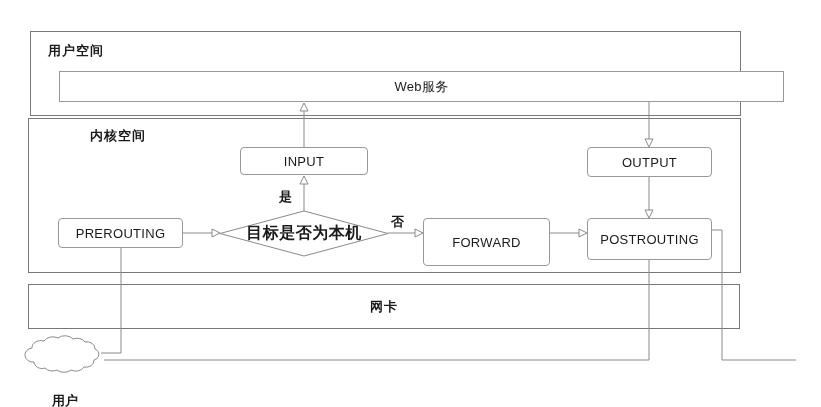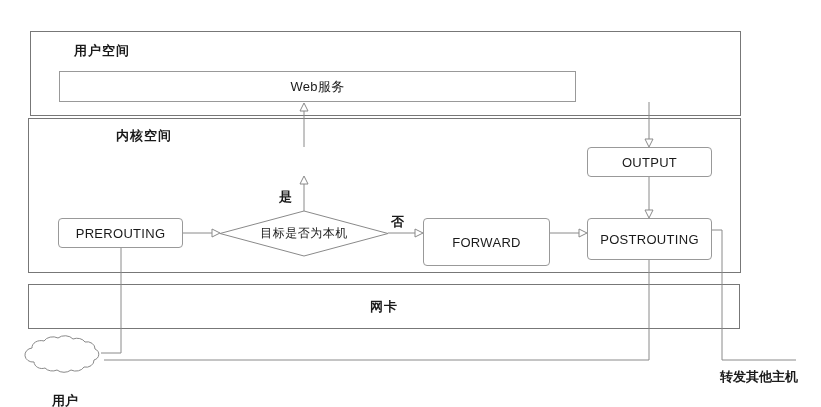--- a/index.html
+++ b/index.html
@@ -10,28 +10,28 @@
   .container-box{
     position:absolute;border:1px solid #777777;background:transparent;box-sizing:border-box;
   }
   .node{
     position:absolute;border:1px solid #999999;background:#ffffff;box-sizing:border-box;
     border-radius:4px;display:flex;align-items:center;justify-content:center;
     font-size:13px;letter-spacing:.3px;
   }
   .node.square{border-radius:0;}
   .section-label{
-    position:absolute;font-size:13px;font-weight:700;letter-spacing:1px;margin-left:26px;
+    position:absolute;font-size:13px;font-weight:700;letter-spacing:1px;
   }
   .edge-label{
     position:absolute;font-size:13px;font-weight:700;
   }
   .diamond-label{
     position:absolute;display:flex;align-items:center;justify-content:center;
-    font-size:12px;font-weight:400;letter-spacing:.5px;
+    font-size:16px;font-weight:700;letter-spacing:.5px;
   }
   .cloud-label{
     position:absolute;font-size:13px;font-weight:700;text-align:center;margin-top:44px;
   }
   svg.wires{position:absolute;left:0;top:0;pointer-events:none;}
   .wire{stroke:#8a8a8a;stroke-width:1;fill:none;}
   .ah{fill:#ffffff;stroke:#8a8a8a;stroke-width:1;}
   .shape{fill:#ffffff;stroke:#8a8a8a;stroke-width:1;}
 </style>
 </head>
@@ -68,29 +68,29 @@
     <line class="wire" x1="550" y1="233" x2="579" y2="233"></line>
     <polygon class="ah" points="587,233 579,229 579,237"></polygon>
 
     <line class="wire" x1="649" y1="102" x2="649" y2="139"></line>
     <polygon class="ah" points="649,147 645,139 653,139"></polygon>
 
     <line class="wire" x1="649" y1="177" x2="649" y2="210"></line>
     <polygon class="ah" points="649,218 645,210 653,210"></polygon>
   </svg>
 
-  <div class="node square" style="left:59px;top:71px;width:517px;height:31px;">Web服务</div>
+  <div class="node square" style="left:59px;top:71px;width:725px;height:31px;">Web服务</div>
+  <div class="node" style="left:240px;top:147px;width:128px;height:28px;">INPUT</div>
   <div class="node" style="left:587px;top:147px;width:125px;height:30px;">OUTPUT</div>
   <div class="node" style="left:58px;top:218px;width:125px;height:30px;">PREROUTING</div>
   <div class="node" style="left:423px;top:218px;width:127px;height:48px;">FORWARD</div>
   <div class="node" style="left:587px;top:218px;width:125px;height:42px;">POSTROUTING</div>
 
   <div class="section-label" style="left:48px;top:42px;">用户空间</div>
   <div class="section-label" style="left:48px;top:127px;padding-left:42px;">内核空间</div>
 
   <div class="diamond-label" style="left:220px;top:225px;width:168px;height:17px;">目标是否为本机</div>
 
   <div class="edge-label" style="left:279px;top:188px;">是</div>
   <div class="edge-label" style="left:391px;top:213px;">否</div>
-  <div class="edge-label" style="left:720px;top:368px;">转发其他主机</div>
 
   <div class="cloud-label" style="left:38px;top:348px;width:54px;">用户</div>
 </div>
 
 </body></html>

